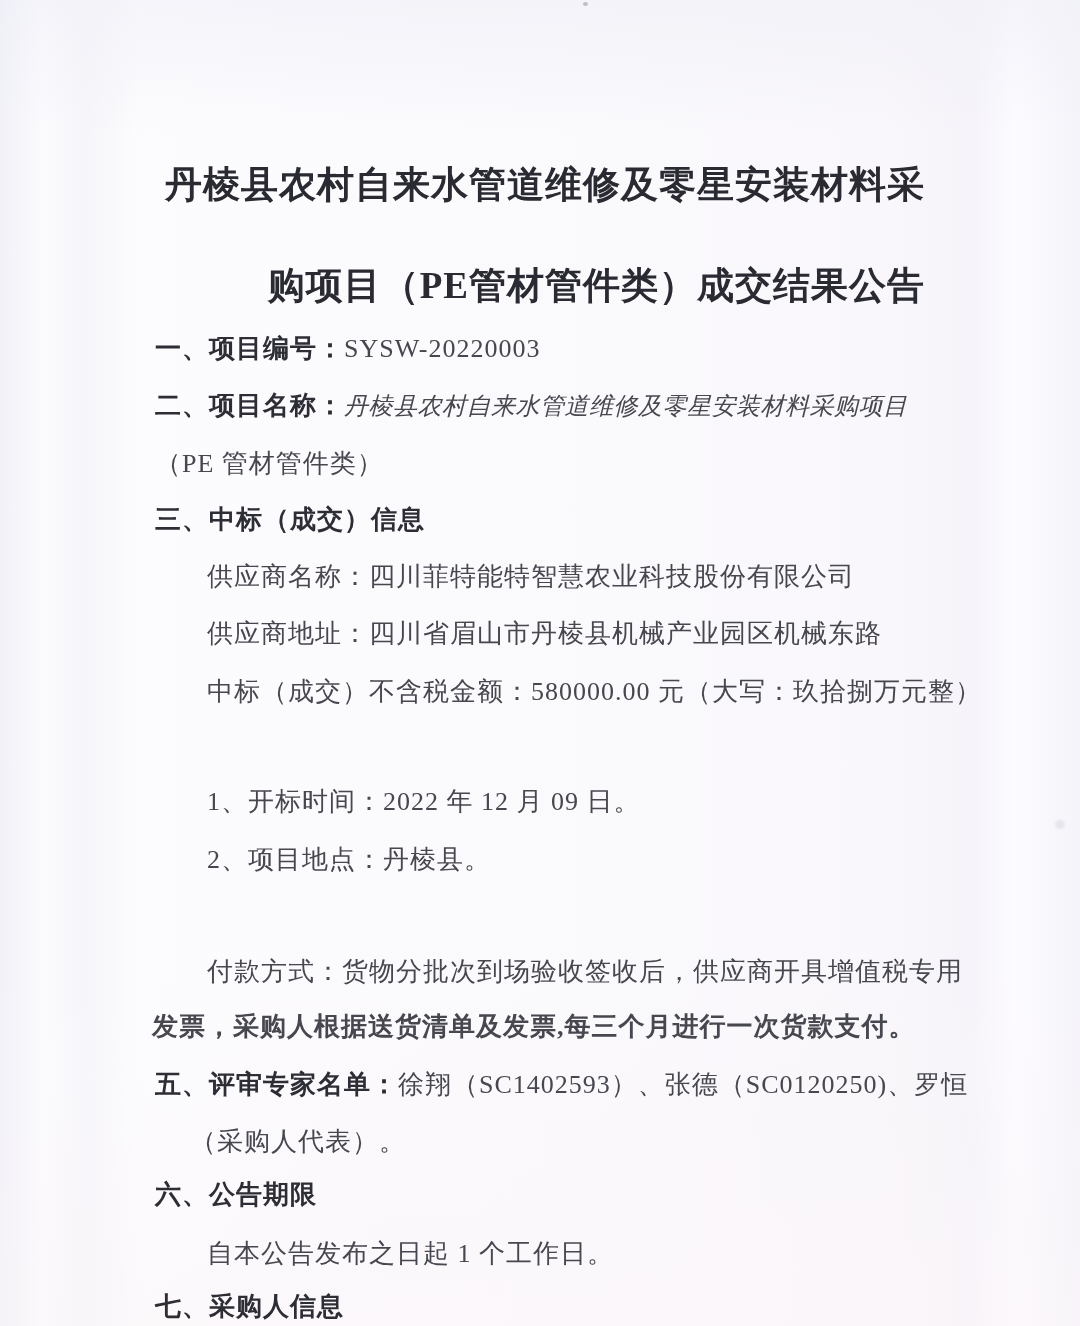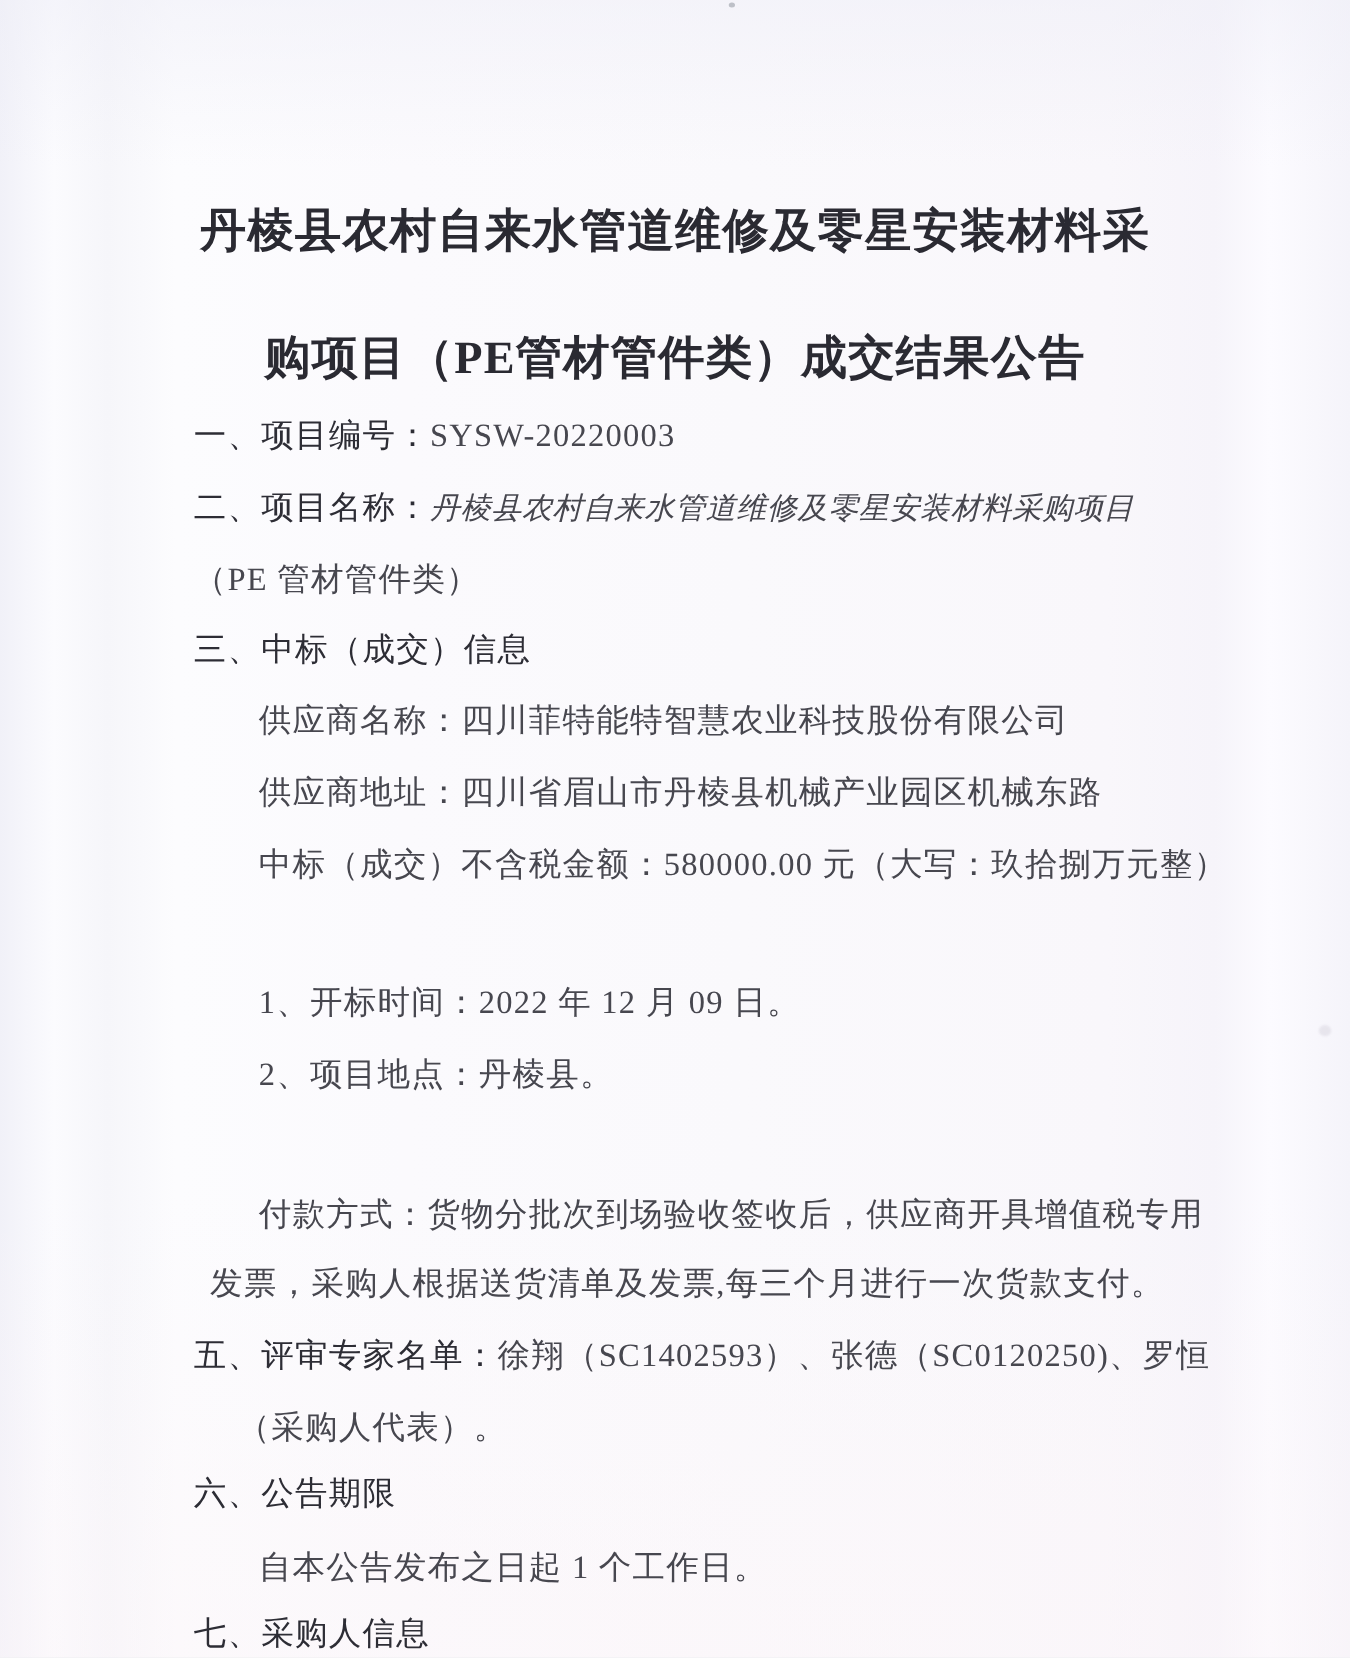--- a/index.html
+++ b/index.html
@@ -14,40 +14,40 @@
       linear-gradient(180deg, rgba(238,238,247,0.5) 0%, rgba(250,250,253,0) 10%),
       linear-gradient(90deg, #f1f1f8 0%, #fbfbfe 4%, #f6f6fa 8%, #fcfcfe 13%, #fbfafd 30%, #faf9fc 55%, #f9f7fb 82%, #f6f4fa 90%, #fcfbff 94%, #f5f4fa 100%);
     font-family:"Liberation Serif","DejaVu Serif",serif;
     color:#46464e;
   }
   .speck{position:absolute;border-radius:50%;}
   .speck-top{left:583px;top:2px;width:5px;height:4px;background:#8f959e;opacity:.55;}
   .speck-right{left:1055px;top:820px;width:10px;height:9px;background:#b9b4c2;opacity:.25;filter:blur(1px);}
   .title-line{
     position:absolute;left:155px;width:770px;
-    text-align:center;white-space:nowrap;
+    text-align:right;white-space:nowrap;
     font-weight:700;font-size:37px;letter-spacing:1px;
     color:#2a2a32;
     font-family:"Liberation Serif","DejaVu Serif",serif;
   }
   .t1{top:160px;}
   .t2{top:215px;margin-top:46px;}
   .line{
     position:absolute;left:155px;
     font-size:26px;letter-spacing:1px;white-space:nowrap;
     color:#47474f;
   }
   .heading, .lab{
     font-family:"Liberation Sans","DejaVu Sans",sans-serif;
-    font-weight:400;color:#2d2d35;letter-spacing:1px;
+    font-weight:700;color:#2d2d35;letter-spacing:1px;
   }
   .fit{font-size:24px;letter-spacing:0.5px;font-style:italic;}
   .ind{left:207px;}
   .ind-s{left:190px;}
-  .hang{left:168px;}
+  .hang{left:152px;font-weight:bold;}
 </style>
 </head>
 <body>
 
 <div class="page">
 
   <div class="speck speck-top"></div>
   <div class="speck speck-right"></div>
 
   <div class="title-line t1">丹棱县农村自来水管道维修及零星安装材料采</div>

